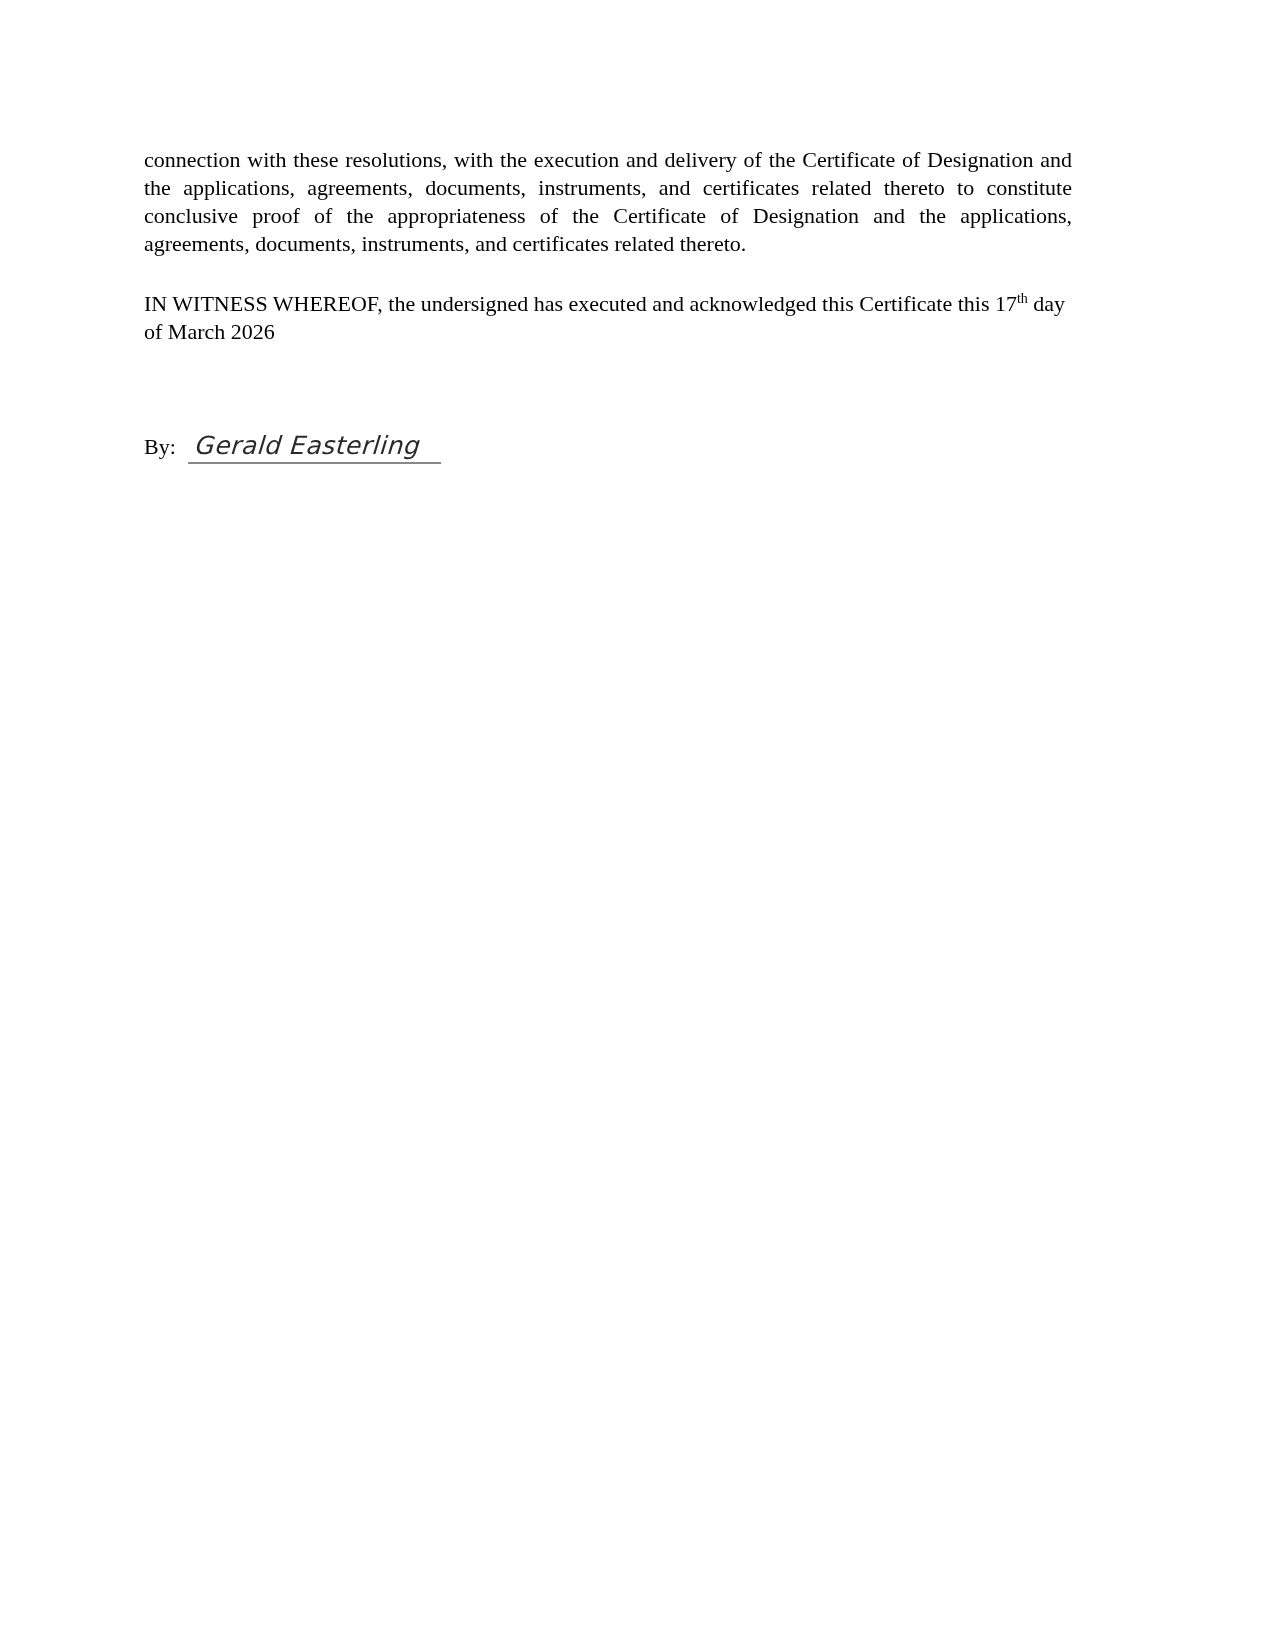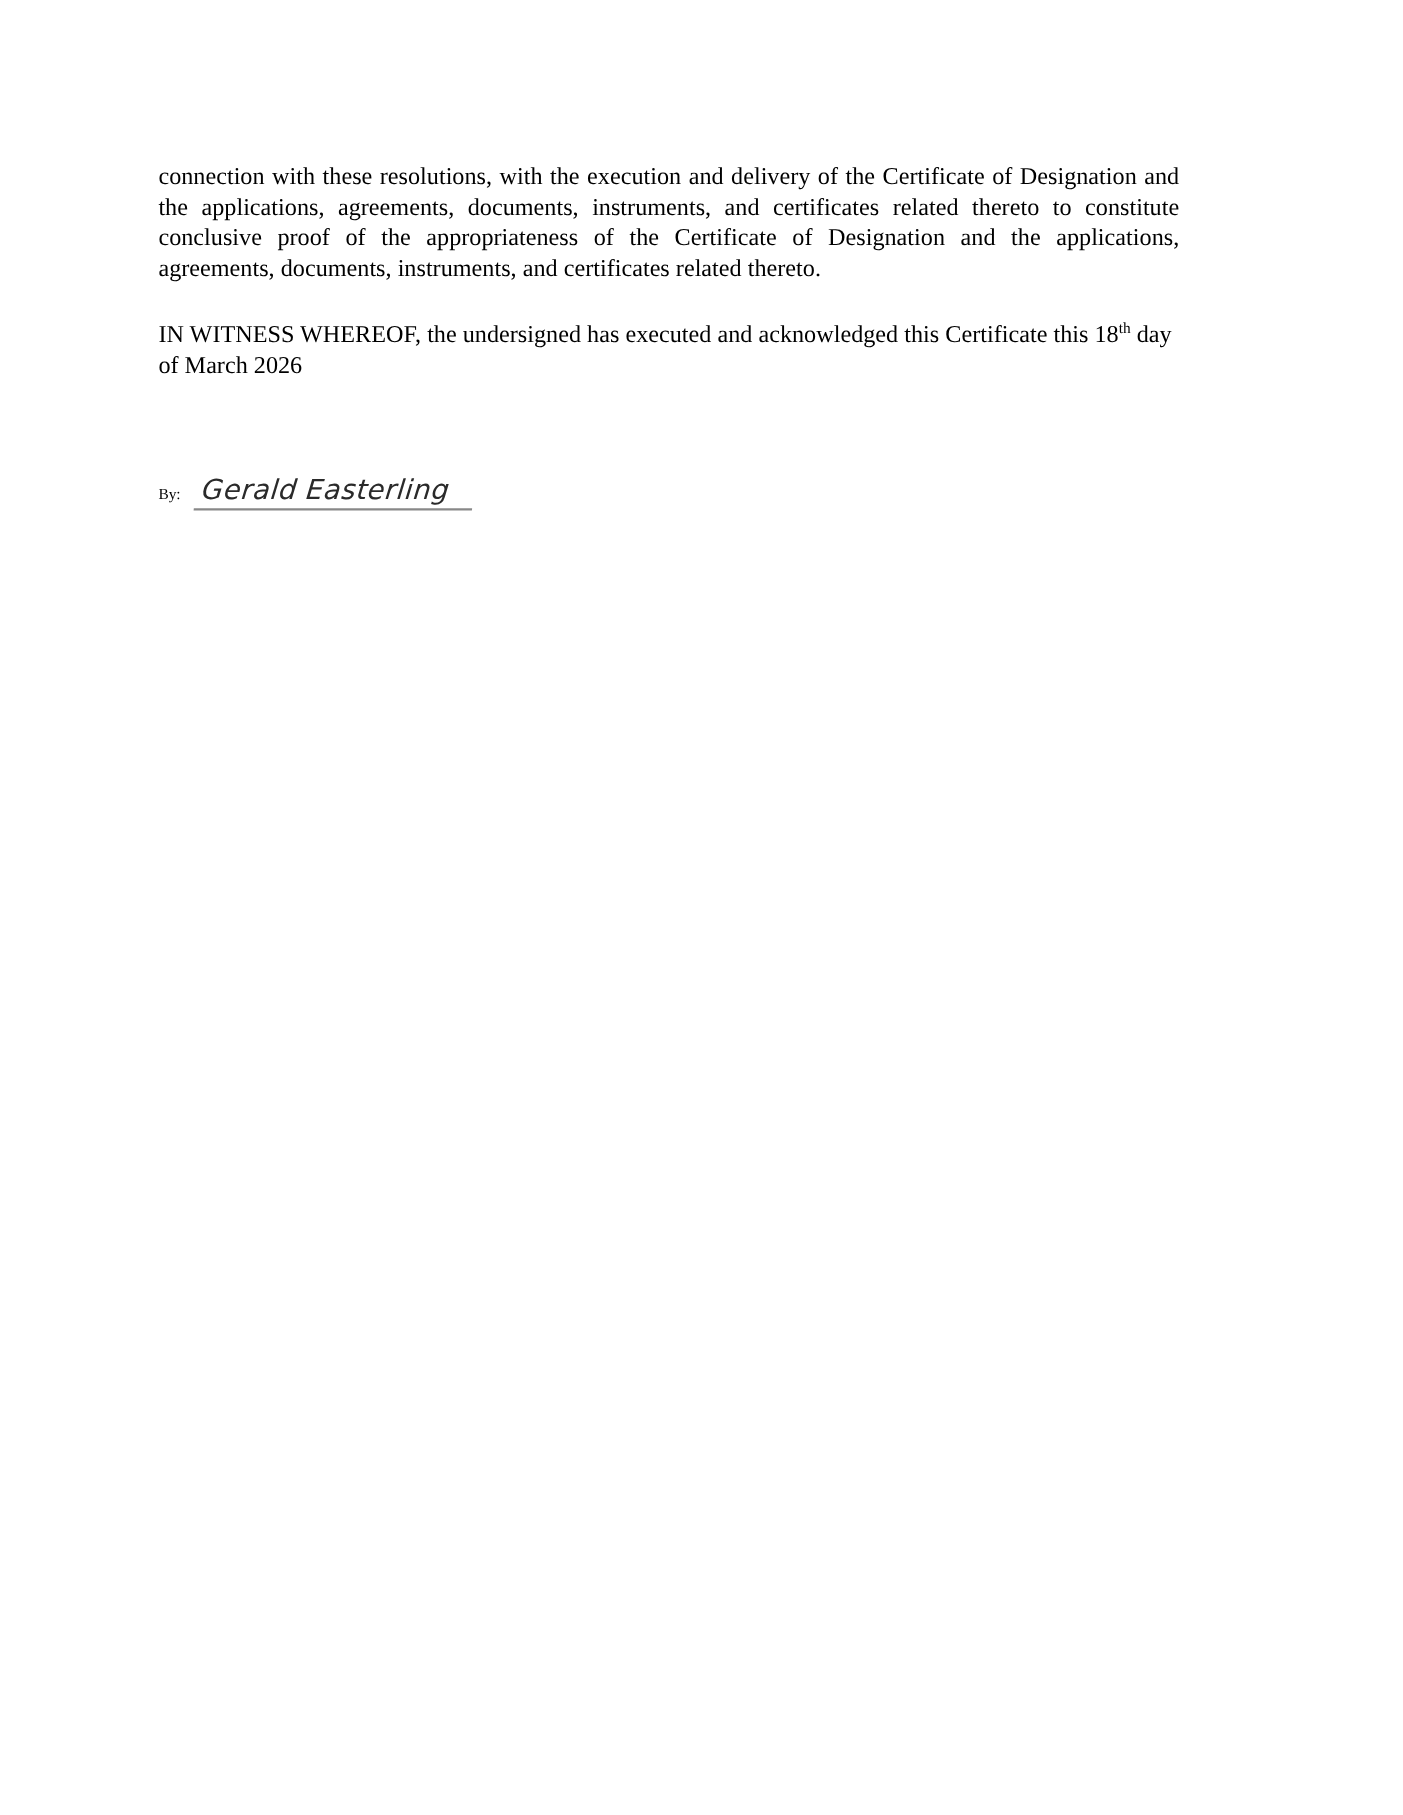--- a/index.html
+++ b/index.html
@@ -41,21 +41,21 @@
     vertical-align: super;
     margin-top: 45px;
   }
   .signature-row {
     margin-top: 86px;
     font-size: 22px;
     line-height: 30px;
     white-space: nowrap;
   }
   .by-label {
-    font-size: 14px;
+    font-size: 22px;
     color: #000000;
   }
   .signature-script {
     display: inline-block;
     margin-left: 12px;
     padding: 0 22px 2px 6px;
     font-family: "DejaVu Sans", sans-serif;
     font-style: italic;
     font-size: 25px;
     line-height: 28px;
@@ -70,21 +70,21 @@
   }
 </style>
 </head>
 <body>
 
 <div class="page">
   <div class="content">
 
     <p class="para body-para">connection with these resolutions, with the execution and delivery of the Certificate of Designation and the applications, agreements, documents, instruments, and certificates related thereto to constitute conclusive proof of the appropriateness of the Certificate of Designation and the applications, agreements, documents, instruments, and certificates related thereto.</p>
 
-    <p class="para witness-para"><span>IN WITNESS WHEREOF, the undersigned has executed and acknowledged this Certificate this 18</span><sup>th</sup><span> day of March 2026</span></p>
+    <p class="para witness-para"><span>IN WITNESS WHEREOF, the undersigned has executed and acknowledged this Certificate this 17</span><sup>th</sup><span> day of March 2026</span></p>
 
     <div class="signature-row">
       <span class="by-label">By:</span><span class="signature-script">Gerald Easterling</span>
     </div>
 
 
   </div>
 </div>
 
 </body></html>

